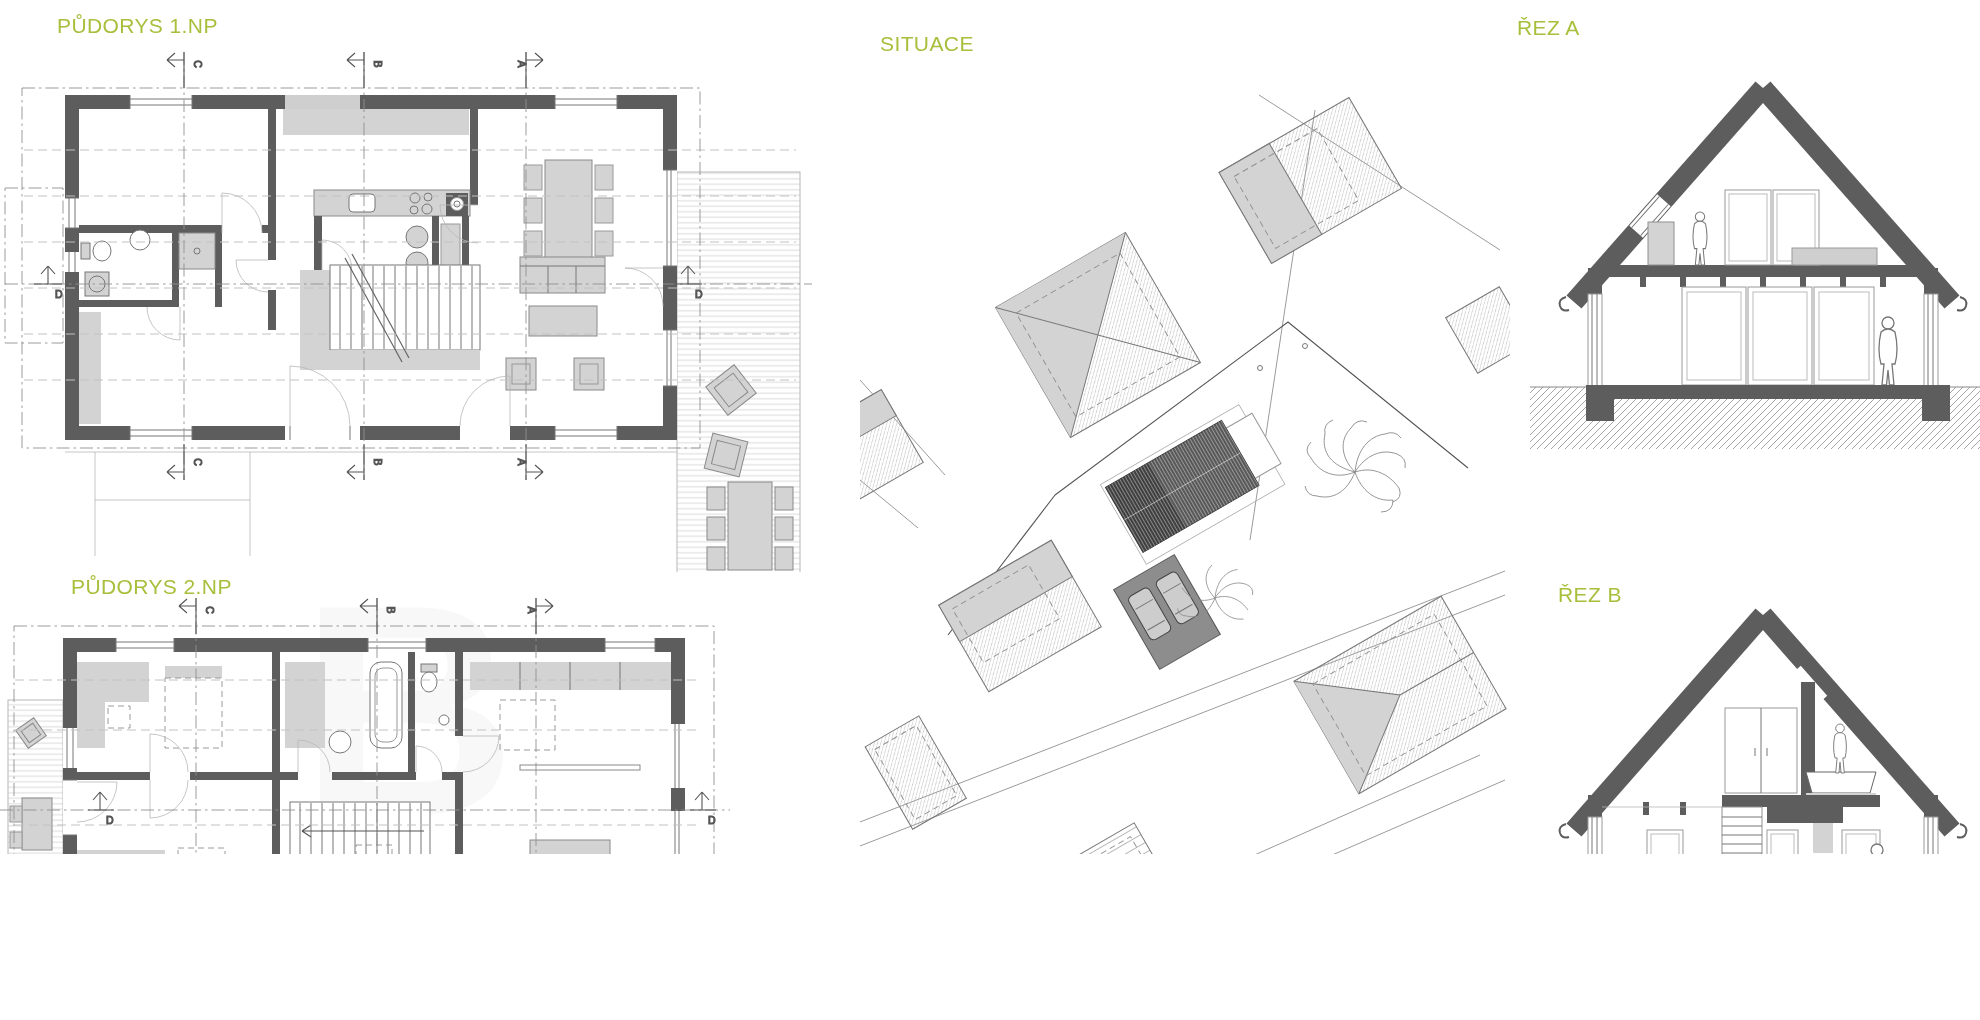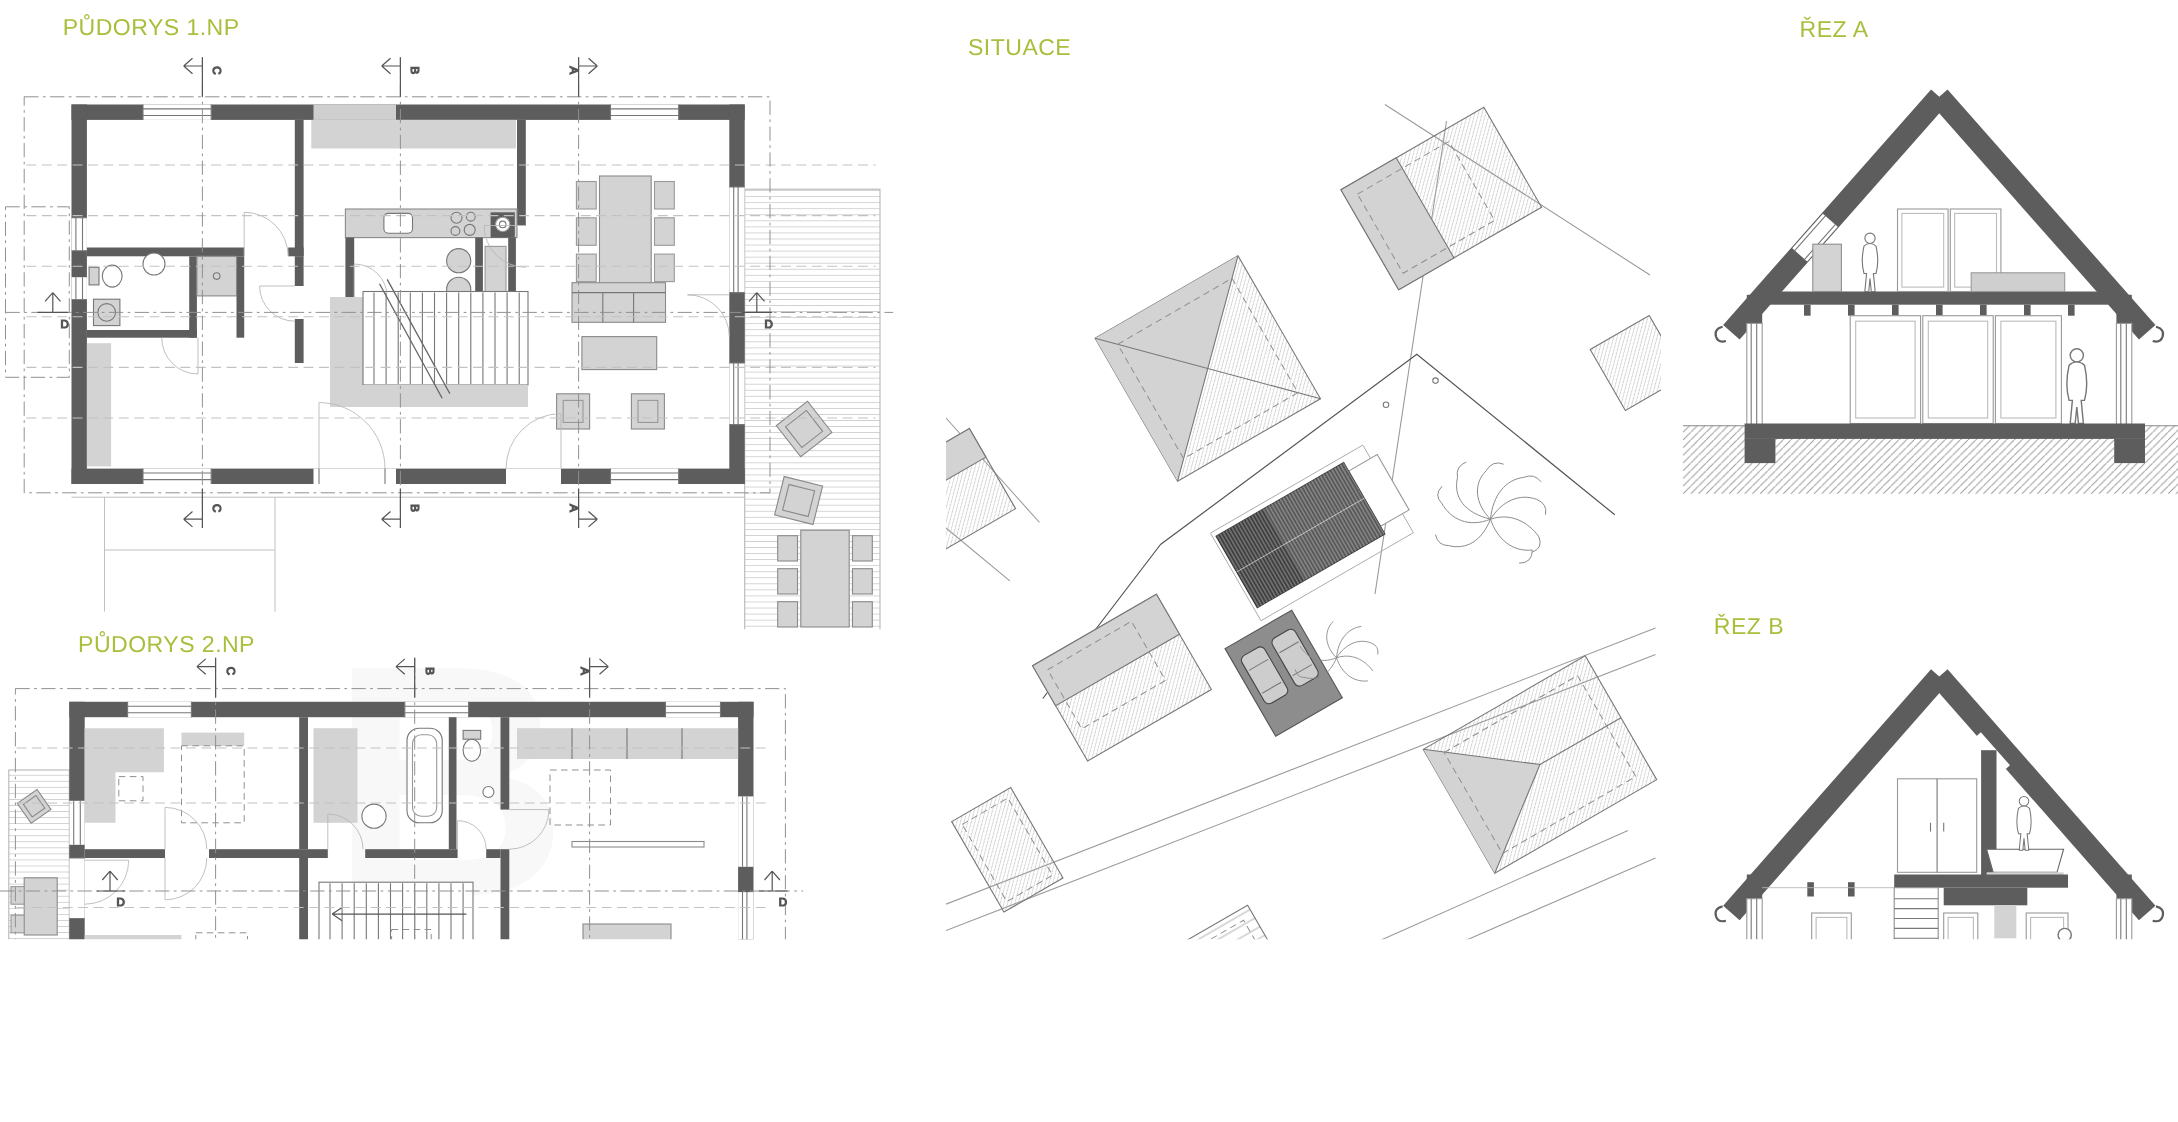--- a/index.html
+++ b/index.html
@@ -30,22 +30,22 @@
   .frame{stroke:#999;stroke-width:1;fill:#fff}
 </style>
 </head>
 <body>
 
 <div class="sheet">
 
   <div class="title" style="left:57px;top:14px">PŮDORYS 1.NP</div>
   <div class="title" style="left:71px;top:575px">PŮDORYS 2.NP</div>
   <div class="title" style="left:880px;top:32px">SITUACE</div>
-  <div class="title" style="left:1636px;top:16px">ŘEZ A</div>
-  <div class="title" style="left:1558px;top:558px">ŘEZ B</div>
+  <div class="title" style="left:1517px;top:16px">ŘEZ A</div>
+  <div class="title" style="left:1558px;top:583px">ŘEZ B</div>
 
   <div class="wm-logo" style="left:300px;top:560px">B</div>
   <div class="wm-text" style="left:150px;top:868px">BYDLO.c</div>
 
   <div class="panel" style="left:0;top:0;width:820px;height:572px">
   <svg width="820" height="572" viewBox="0 0 820 572">
     <defs>
       <pattern id="deck1" width="6" height="5.5" patternUnits="userSpaceOnUse">
             <path d="M0,2.75H6" stroke="#cfcfcf" stroke-width=".8"></path>
           </pattern>

